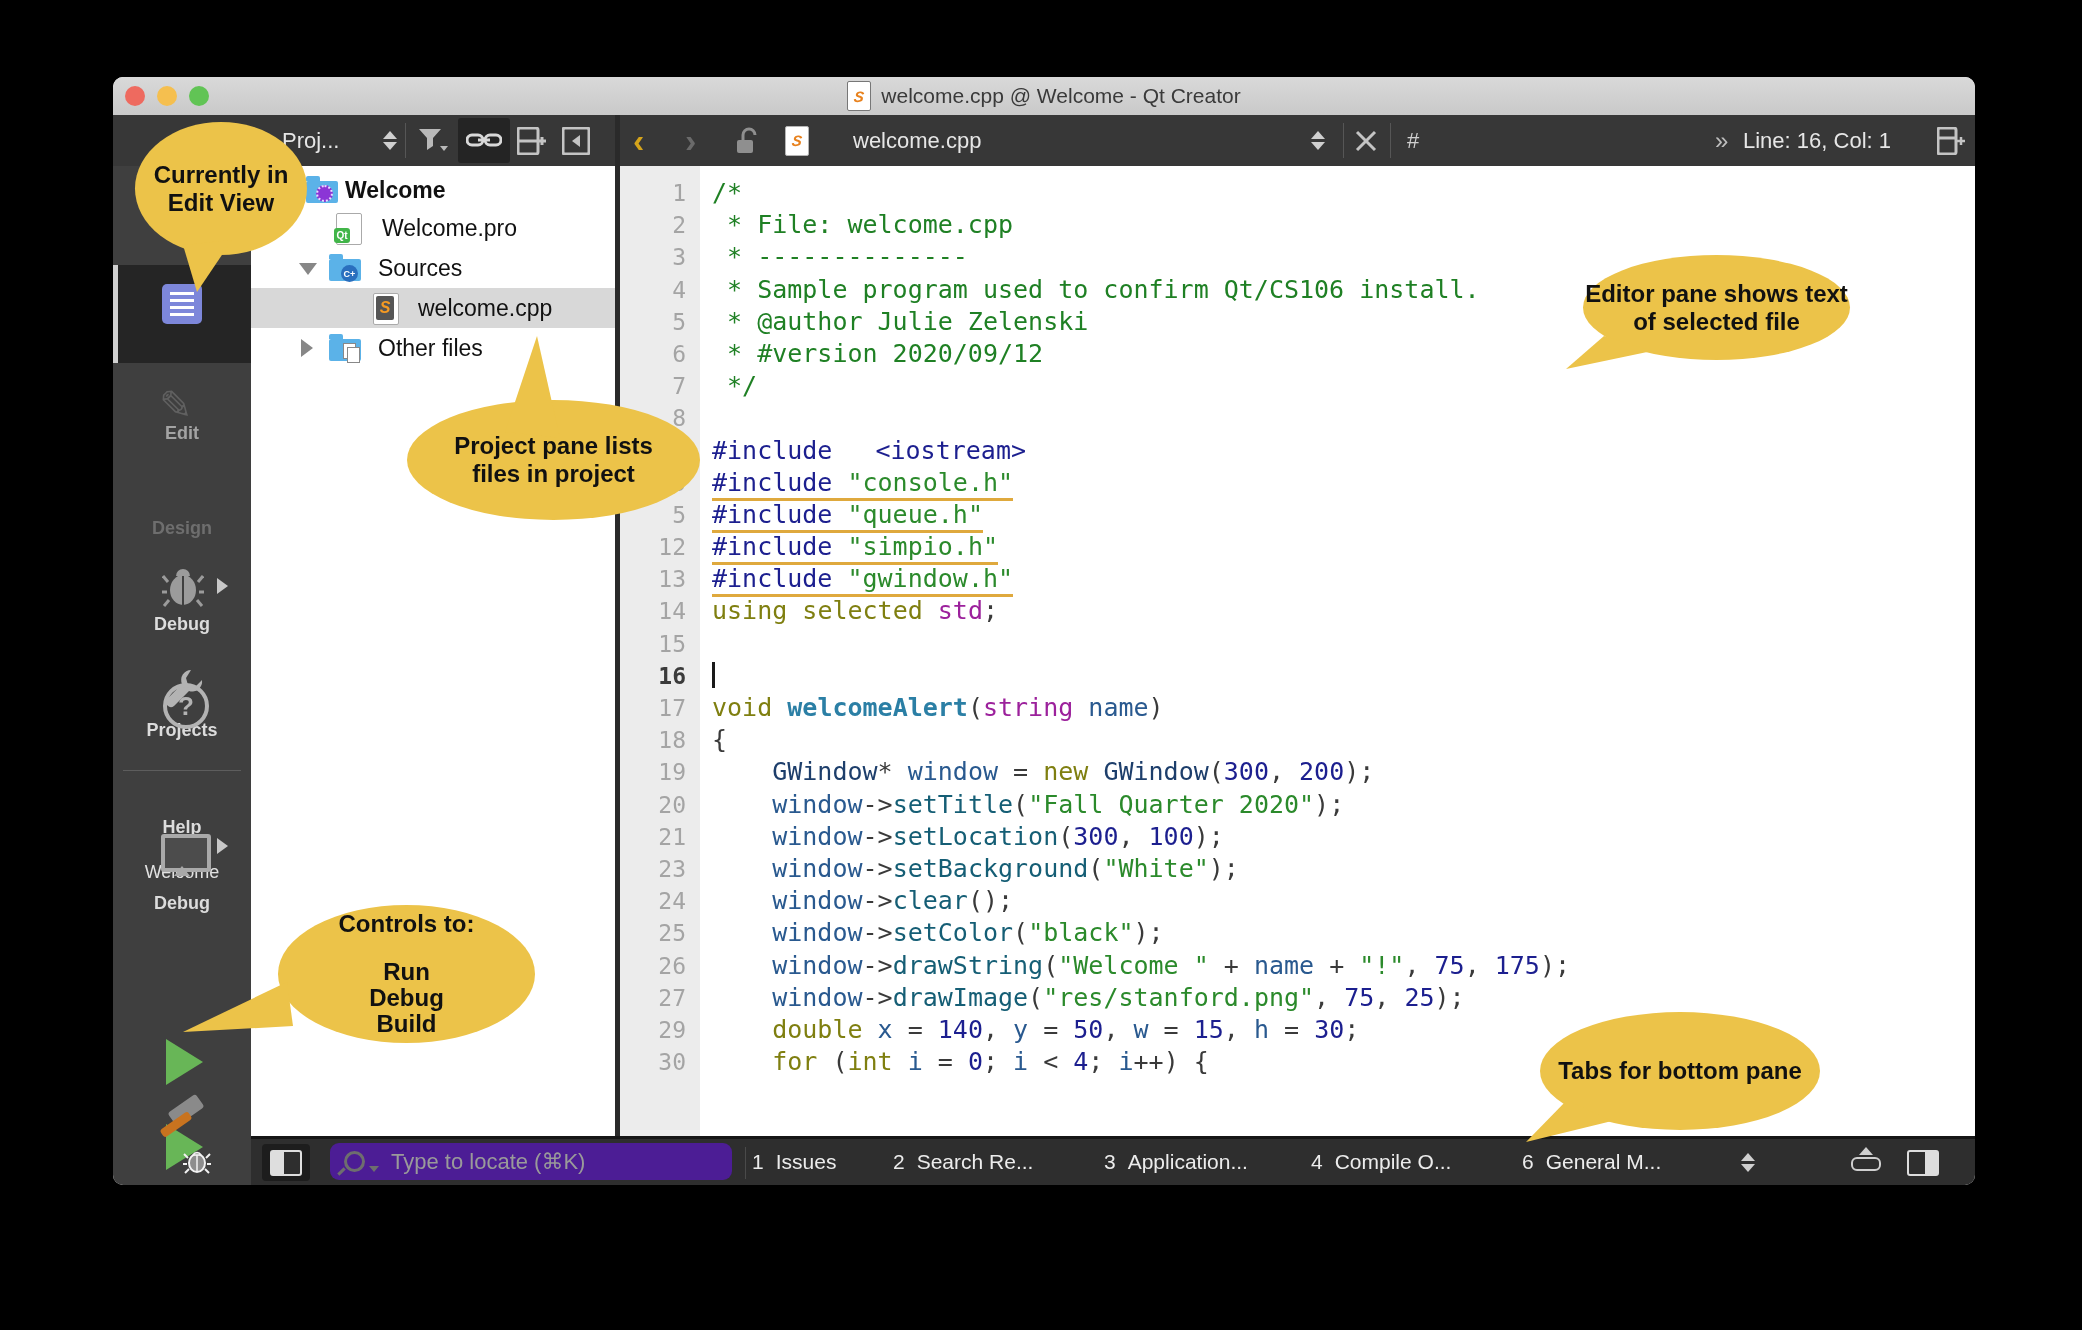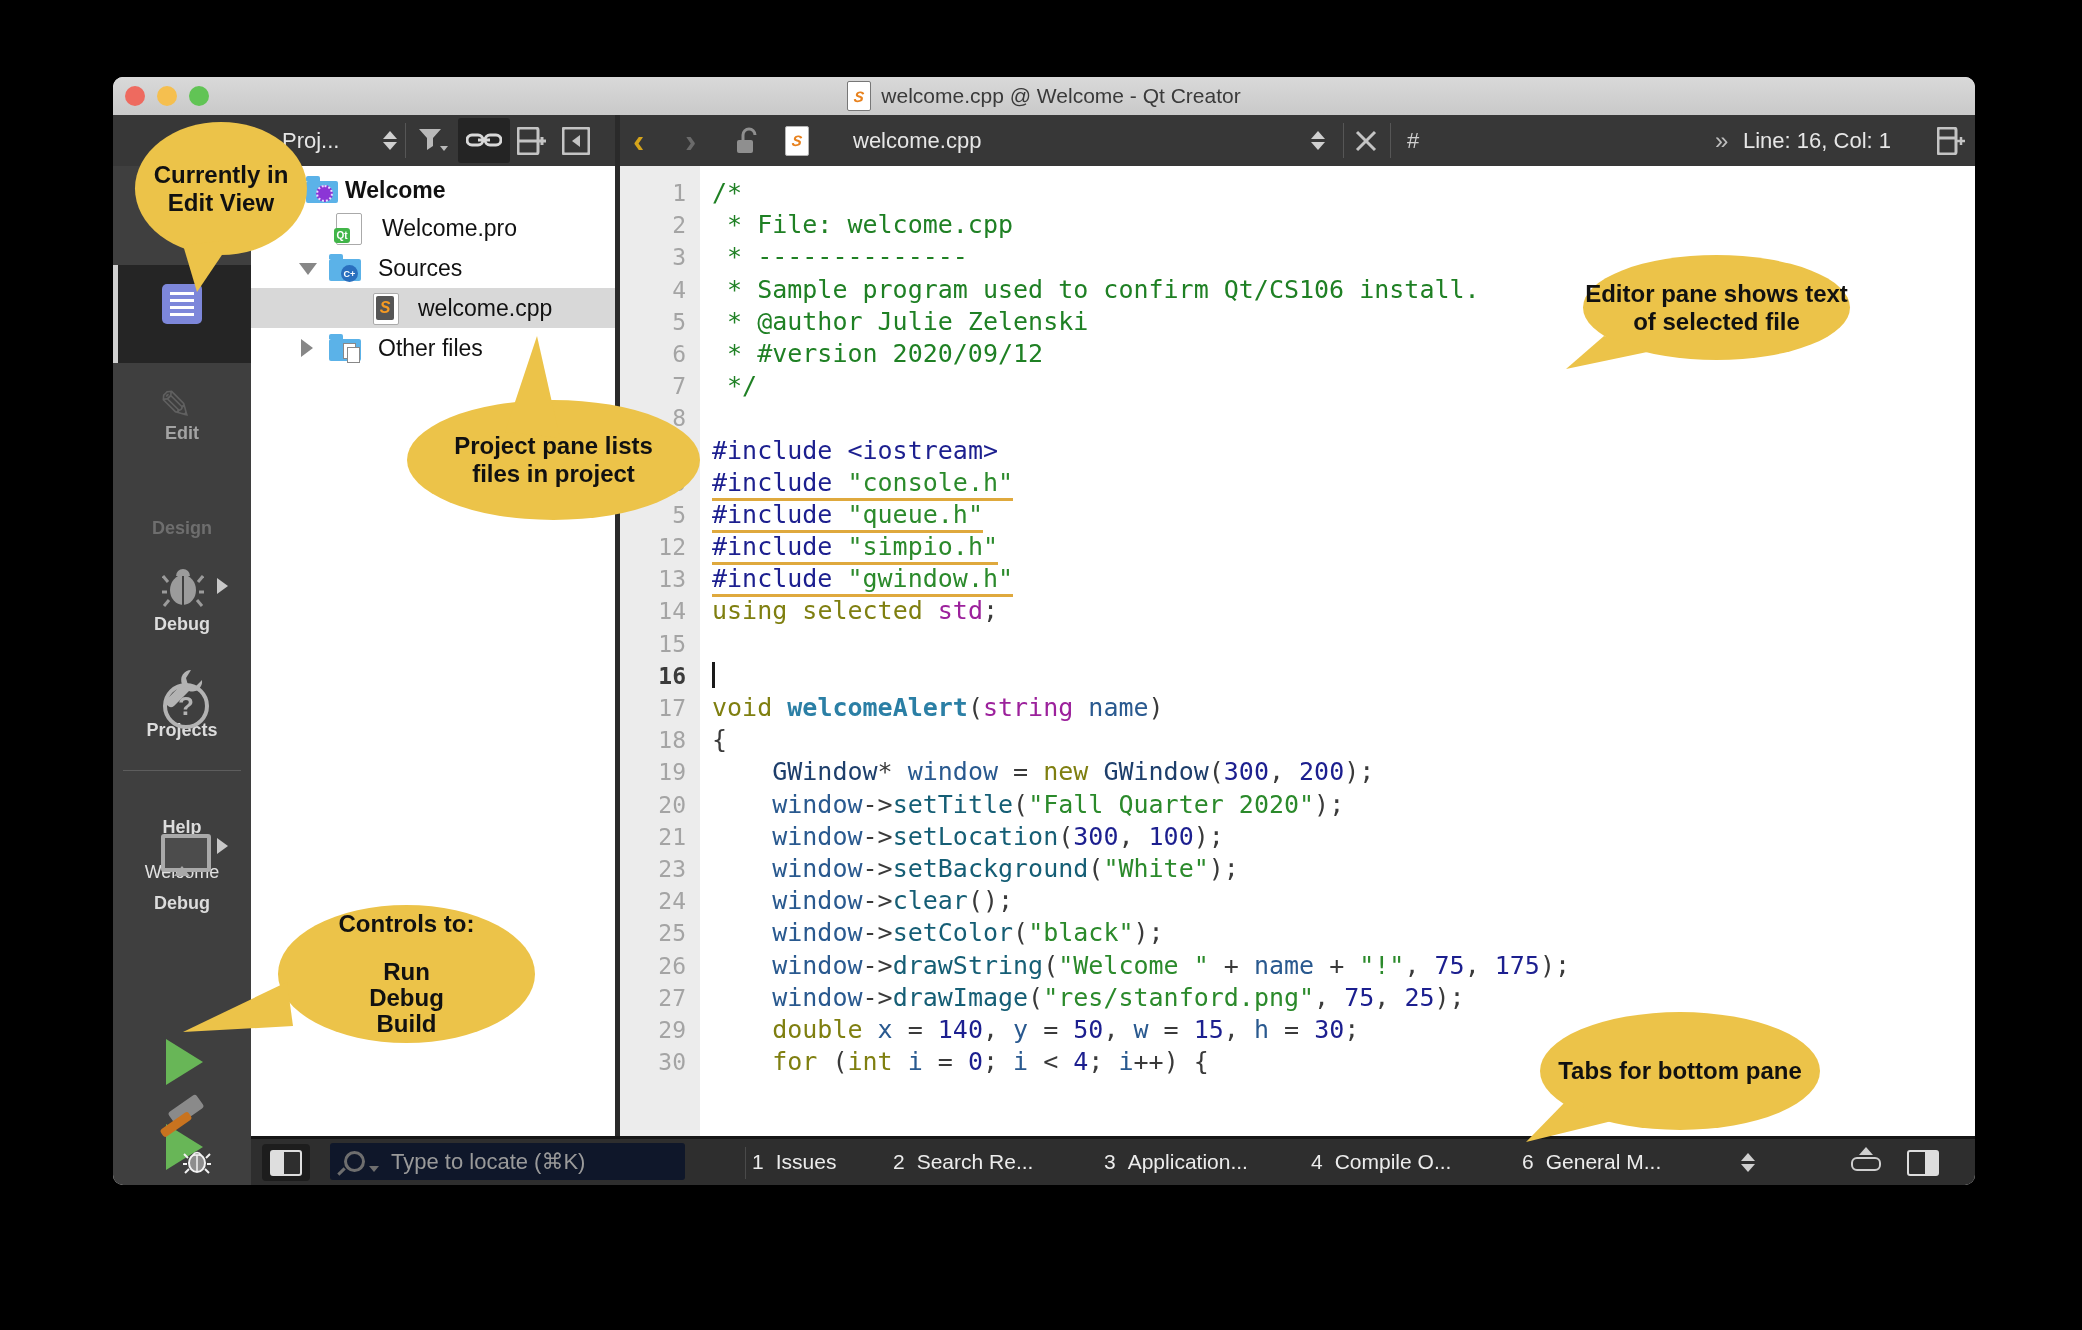--- a/index.html
+++ b/index.html
@@ -73,34 +73,34 @@
   
   .editor{position:absolute;left:507px;top:89px;width:1355px;height:970px;overflow:hidden;
           background:linear-gradient(90deg,#ececec 0,#ececec 80px,#fff 80px);}
   .codewrap{position:absolute;left:0;top:11px;width:1355px;}
   .cline{display:flex;height:32.2px;line-height:32.2px;white-space:pre;}
   .cline .ln{width:66px;padding-right:6px;text-align:right;font-family:"DejaVu Sans Mono",monospace;
              font-size:23px;color:#a4a4a4;flex:none;}
   .cline.cur .ln{color:#3b3b3b;font-weight:bold;}
   .cline .lc{padding-left:20px;font-family:"DejaVu Sans Mono",monospace;font-size:25px;color:#3a3a3a;}
   .tok-com{color:var(--tok-com);} .tok-str{color:var(--tok-str);}
-  .tok-pre{color:var(--tok-pre);} .tok-inc{color:var(--tok-inc);}
+  .tok-pre{color:var(--tok-pre);} .tok-inc{color:var(--tok-inc);margin-left:28px;}
   .tok-kw{color:var(--tok-kw);}   .tok-typ{color:var(--tok-typ);}
   .tok-num{color:var(--tok-num);} .tok-fn{color:var(--tok-fn);}
   .tok-fnb{color:var(--tok-fnb);font-weight:bold;}
   .tok-var{color:var(--tok-var);} .tok-cls{color:var(--tok-cls);}
   .uline span{border-bottom:3px solid var(--tok-ul);padding-bottom:1px;}
   .cursor{display:inline-block;width:3px;height:26px;background:#1a1a1a;vertical-align:-4px;}
   
   .bbar{position:absolute;left:138px;top:1059px;width:1724px;height:49px;background:#2e2e2e;border-top:3px solid #161616;box-sizing:border-box;}
   .bbar .panelbtn{position:absolute;left:11px;top:5px;width:48px;height:37px;background:#1d1d1d;border-radius:4px;display:flex;align-items:center;justify-content:center;}
   .ptoggle{width:28px;height:22px;border:2px solid #dedede;border-radius:3px;position:relative;background:#2e2e2e;}
   .ptoggle.left::after{content:"";position:absolute;left:0;top:0;width:12px;height:22px;background:#dedede;}
   .ptoggle.right::after{content:"";position:absolute;right:0;top:0;width:12px;height:22px;background:#dedede;}
-  .locator{position:absolute;left:79px;top:4px;width:355px;height:37px;background:#0f172a;border-radius:3px;display:flex;align-items:center;}
+  .locator{position:absolute;left:79px;top:4px;width:402px;height:37px;background:#4c1d95;border-radius:9px;display:flex;align-items:center;}
   .mag{width:15px;height:15px;border:3px solid #6e6e6e;border-radius:50%;margin-left:14px;position:relative;}
   .mag::after{content:"";position:absolute;left:-7px;top:13px;width:3px;height:9px;background:#6e6e6e;transform:rotate(45deg);}
   .mag-caret{width:0;height:0;border-left:5px solid transparent;border-right:5px solid transparent;border-top:6px solid #6e6e6e;margin:14px 0 0 4px;}
   .loc-ph{margin-left:12px;font-size:22px;color:#9a9a9a;}
   .btab{position:absolute;top:0;height:46px;display:flex;align-items:center;gap:12px;color:#ececec;font-size:21px;}
   .pill-ind{position:absolute;display:flex;flex-direction:column;align-items:center;gap:2px;}
   .pill-ind i{width:0;height:0;border-left:7px solid transparent;border-right:7px solid transparent;border-bottom:8px solid #cfcfcf;}
   .pill-ind b{width:26px;height:10px;border:2px solid #cfcfcf;border-radius:6px;}
   
   .callout{position:absolute;border-radius:50%;background:var(--gold);}

